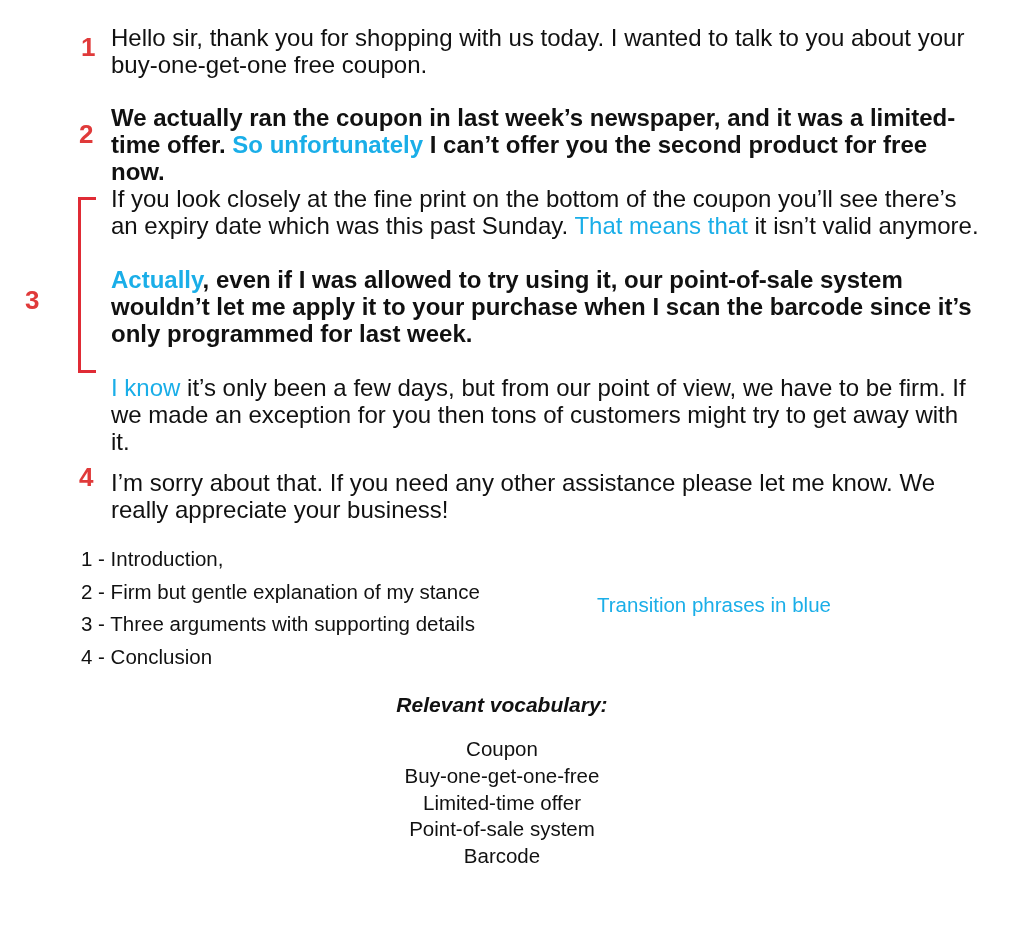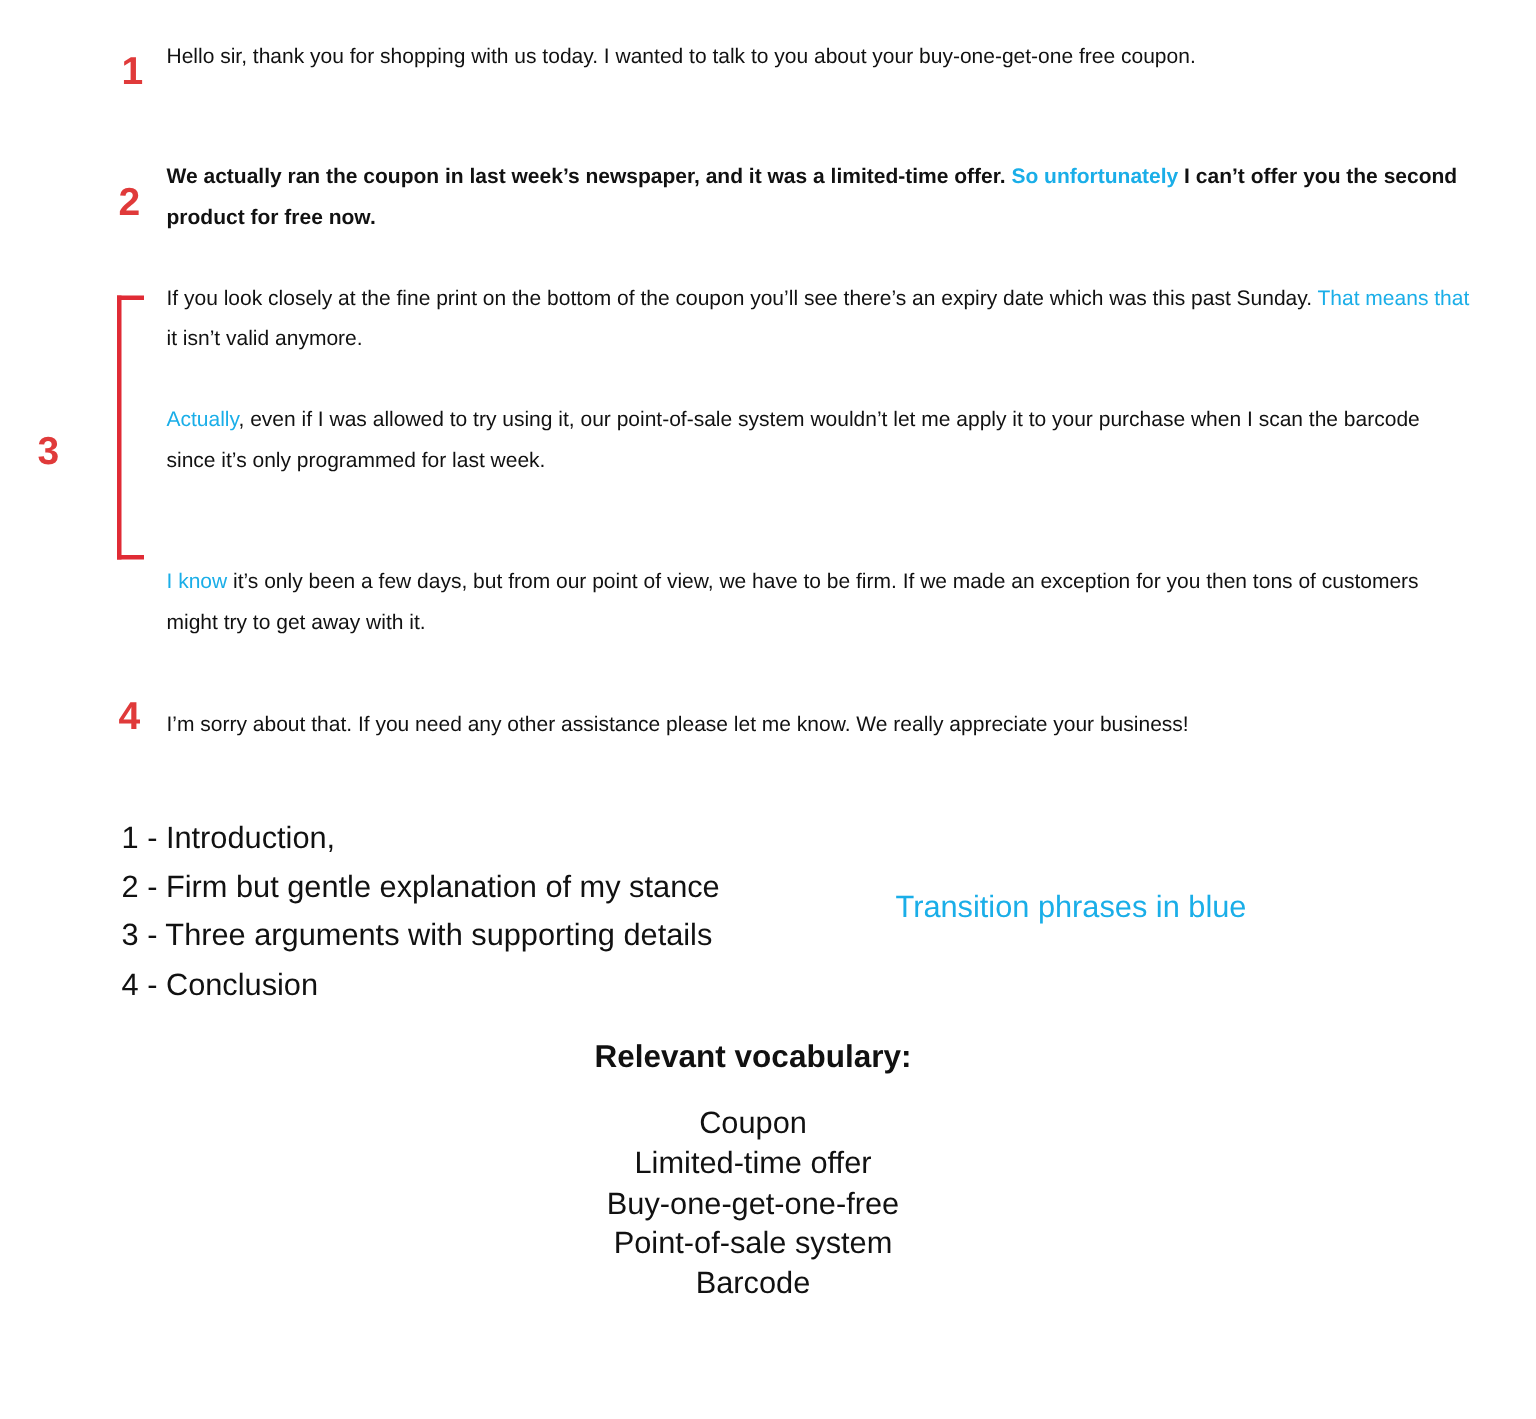--- a/index.html
+++ b/index.html
@@ -2,21 +2,21 @@
 <html><head>
   <meta charset="utf-8">
   <style>
     html, body { margin: 0; padding: 0; background: #ffffff; }
     body {
       width: 1024px; height: 946px; position: relative; overflow: hidden;
       font-family: "Liberation Sans", sans-serif; color: #111111;
     }
     .para {
       position: absolute; left: 111px; width: 870px;
-      font-size: 14px; line-height: 27px; margin: 0;
+      font-size: 24px; line-height: 27px; margin: 0;
     }
     .blue { color: #1aaee8; }
     .num {
       position: absolute; color: #e03a3a; font-weight: bold;
       font-size: 26px; line-height: 26px;
     }
     .bracket {
       position: absolute; left: 78px; top: 197px; width: 18px; height: 176px;
       border-left: 3px solid #e02b35; border-top: 3px solid #e02b35; border-bottom: 3px solid #e02b35;
       box-sizing: border-box;
@@ -25,51 +25,51 @@
     .legend {
       position: absolute; left: 81px; top: 543px; margin: 0; padding: 0; list-style: none;
       font-size: 20.5px; line-height: 32.5px;
     }
     .note {
       position: absolute; left: 597px; top: 591px; font-size: 20.5px; line-height: 27px;
     }
     .vocab {
       position: absolute; left: 300px; width: 404px; top: 690px; text-align: center;
     }
-    .vocab-title { font-weight: bold; font-size: 21px; line-height: 30px; margin: 0 0 6px 0; }
+    .vocab-title { font-weight: bold; font-size: 21px; line-height: 30px; margin: 0 0 6px 0; font-style: italic; }
     .vocab-list { list-style: none; margin: 16px; padding: 0; font-size: 20.5px; line-height: 26.8px; }
   </style>
 </head>
 <body>
 
 <div class="num" style="left:81px; top:34px;">1</div>
 <div class="num" style="left:79px; top:121px;">2</div>
 <div class="num" style="left:25px; top:287px;">3</div>
 <div class="num" style="left:79px; top:464px;">4</div>
 
 <div class="bracket"></div>
 
 <p class="para" style="top:24px;"><span>Hello sir, thank you for shopping with us today. I wanted to talk to you about your buy-one-get-one free coupon.</span></p>
 <p class="para" style="top:104px;font-weight:bold;"><span>We actually ran the coupon in last week’s newspaper, and it was a limited-time offer. </span><span class="blue">So unfortunately</span><span> I can’t offer you the second product for free now.</span></p>
 <p class="para" style="top:185px;"><span>If you look closely at the fine print on the bottom of the coupon you’ll see there’s an expiry date which was this past Sunday. </span><span class="blue">That means that</span><span> it isn’t valid anymore.</span></p>
-<p class="para" style="top:266px;"><span class="blue">Actually</span><span>, even if I was allowed to try using it, our point-of-sale system wouldn’t let me apply it to your purchase when I scan the barcode since it’s only programmed for last week.</span></p>
+<p class="para" style="top:266px;font-weight:bold;"><span class="blue">Actually</span><span>, even if I was allowed to try using it, our point-of-sale system wouldn’t let me apply it to your purchase when I scan the barcode since it’s only programmed for last week.</span></p>
 <p class="para" style="top:374px;"><span class="blue">I know</span><span> it’s only been a few days, but from our point of view, we have to be firm. If we made an exception for you then tons of customers might try to get away with it.</span></p>
 <p class="para" style="top:469px;"><span>I’m sorry about that. If you need any other assistance please let me know. We really appreciate your business!</span></p>
 
 <ul class="legend">
   <li>1 - Introduction,</li>
   <li>2 - Firm but gentle explanation of my stance</li>
   <li>3 - Three arguments with supporting details</li>
   <li>4 - Conclusion</li>
 </ul>
 
 <div class="note blue">Transition phrases in blue</div>
 
 <div class="vocab">
   <div class="vocab-title">Relevant vocabulary:</div>
   <ul class="vocab-list">
     <li>Coupon</li>
+    <li>Buy-one-get-one-free</li>
     <li>Limited-time offer</li>
-    <li>Buy-one-get-one-free</li>
     <li>Point-of-sale system</li>
     <li>Barcode</li>
   </ul>
 </div>
 
 </body></html>

